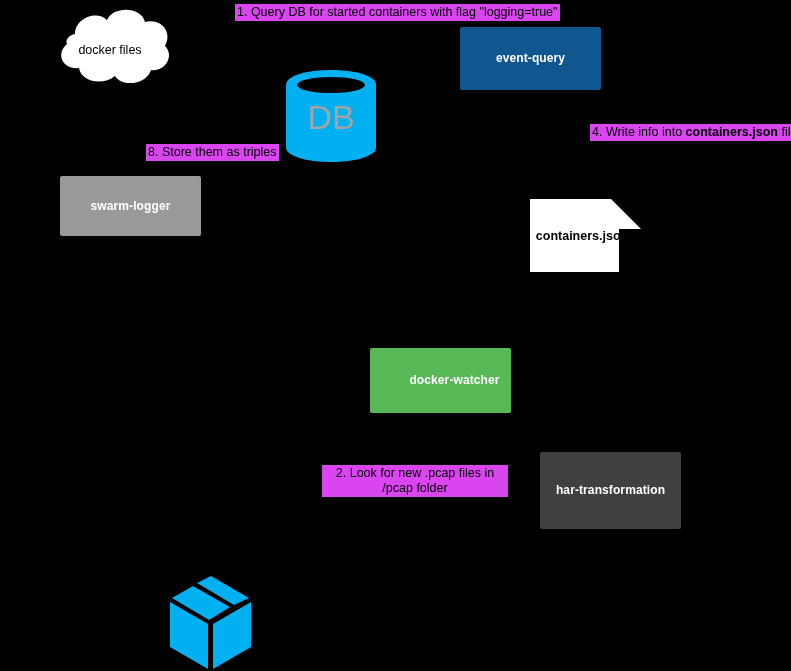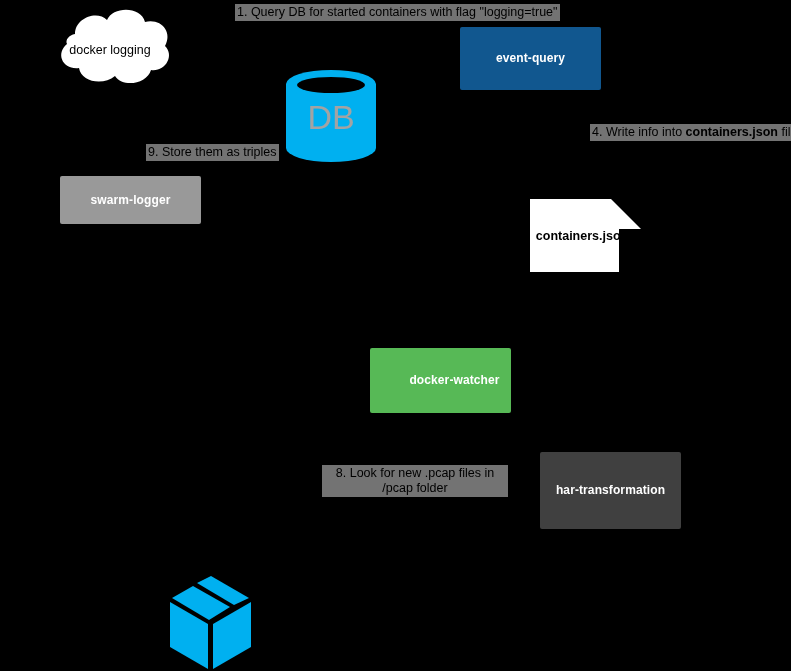--- a/index.html
+++ b/index.html
@@ -30,21 +30,21 @@
     font-size: 12px;
     font-weight: bold;
     color: #ffffff;
     letter-spacing: 0.1px;
     line-height: 1.2;
   }
 
   
   .edge-label {
     position: absolute;
-    background: #737373;
+    background: #d946ef;
     color: #000000;
     font-size: 12.5px;
     line-height: 15px;
     white-space: nowrap;
     box-sizing: border-box;
     padding: 1px 2px;
   }
   .edge-label.wrap {
     white-space: normal;
     text-align: center;
@@ -99,37 +99,37 @@
       <path d="M30 30
                C 30 14, 52 6, 62 16
                C 68 2, 96 2, 100 18
                C 116 14, 128 28, 120 42
                C 130 52, 120 68, 106 66
                C 102 80, 78 84, 70 72
                C 58 82, 36 78, 34 64
                C 18 66, 10 50, 22 40
                C 20 36, 24 31, 30 30 Z" fill="#FFFFFF"></path>
     </svg>
-    <div class="cloud-text" style="top:39px; left:0;">docker logging</div>
+    <div class="cloud-text" style="top:39px; left:0;">docker files</div>
   </div>
 
   <div class="db-wrap" style="left:286px; top:70px; width:90px; height:92px;">
     <svg width="90" height="92" viewBox="0 0 90 92">
       <path d="M0 14 L0 78 A45 14 0 0 0 90 78 L90 14 Z" fill="#00B0F0"></path>
       <ellipse cx="45" cy="14" rx="45" ry="14" fill="#00B0F0"></ellipse>
       <ellipse cx="45" cy="15" rx="34" ry="8" fill="#000000"></ellipse>
     </svg>
     <div class="db-text" style="top:28px; left:0;">DB</div>
   </div>
 
   <div class="node" style="left:460px; top:27px; width:141px; height:63px; background:#11578F;">
     <span class="node-label">event-query</span>
   </div>
 
-  <div class="node" style="left:60px; top:176px; width:141px; height:48px; background:#999999;">
+  <div class="node" style="left:60px; top:176px; width:141px; height:60px; background:#999999;">
     <span class="node-label">swarm-logger</span>
   </div>
 
   <div class="doc-wrap" style="left:530px; top:199px; width:112px; height:73px;">
     <svg width="112" height="73" viewBox="0 0 112 73">
       <rect x="0" y="0" width="81" height="73" fill="#FFFFFF"></rect>
       <polygon points="81,0 111,30 81,30" fill="#FFFFFF"></polygon>
       <rect x="0" y="30" width="89" height="43" fill="#FFFFFF"></rect>
     </svg>
     <div class="doc-text" style="top:30px; left:0; width:104px; text-align:center;">containers.json</div>
@@ -151,19 +151,19 @@
       <polygon points="45,48 83,26 83,71 45,93" fill="#00B0F0"></polygon>
 
       <polygon points="4,22 25,10 62,31 41,44" fill="#00B0F0"></polygon>
 
       <polygon points="29,7 43,0 81,22 66,29" fill="#00B0F0"></polygon>
     </svg>
   </div>
 
   <div class="edge-label" style="left:235px; top:4px;">1. Query DB for started containers with flag "logging=true"</div>
 
-  <div class="edge-label" style="left:146px; top:144px;">9. Store them as triples</div>
+  <div class="edge-label" style="left:146px; top:144px;">8. Store them as triples</div>
 
   <div class="edge-label" style="left:590px; top:124px;"><span>4. Write info into </span><b>containers.json</b><span> file</span></div>
 
-  <div class="edge-label wrap" style="left:322px; top:465px; width:186px;">8. Look for new .pcap files in /pcap folder</div>
+  <div class="edge-label wrap" style="left:322px; top:465px; width:186px;">2. Look for new .pcap files in /pcap folder</div>
 
 </div>
 
 </body></html>

